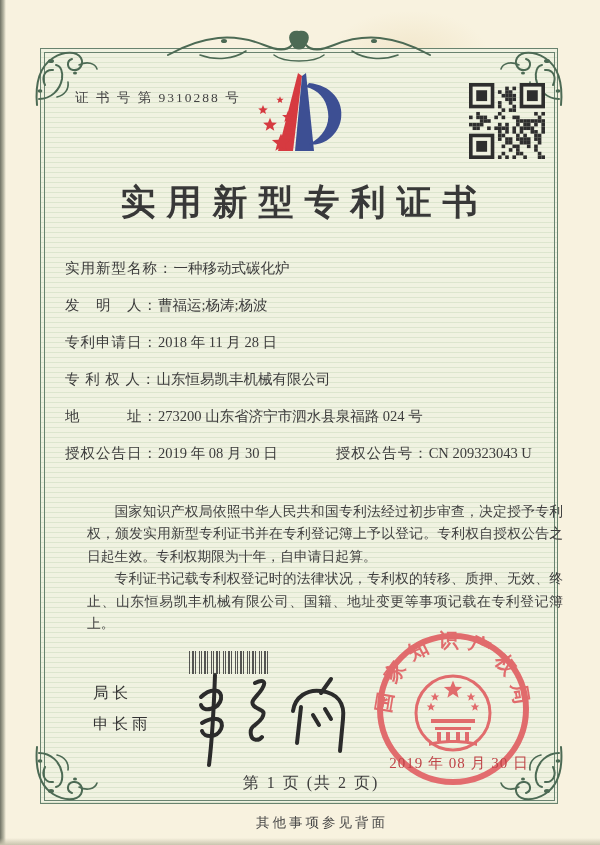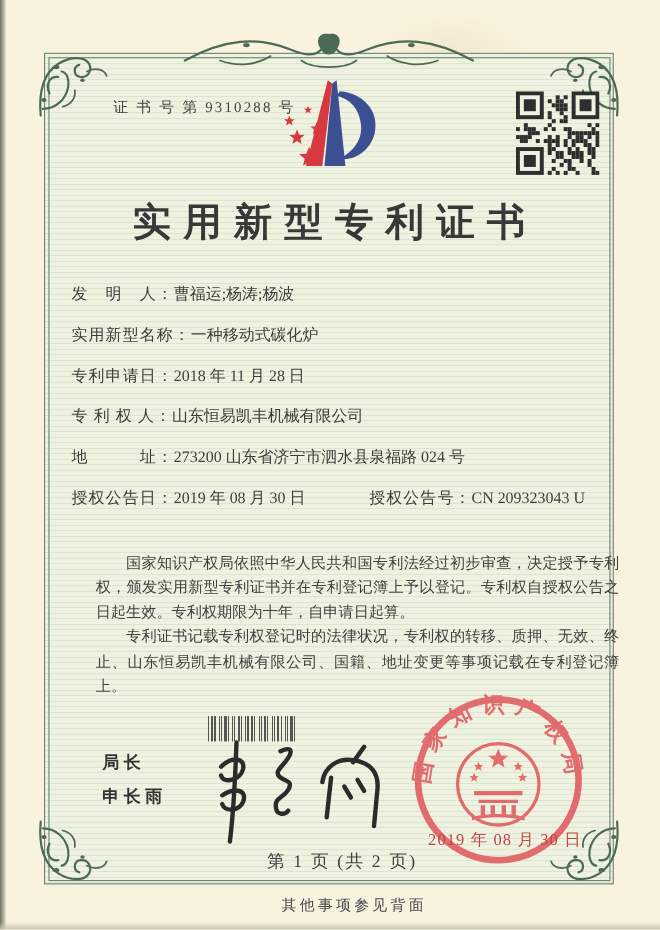--- a/index.html
+++ b/index.html
@@ -32,21 +32,21 @@
   .flourish { position:absolute; width:72px; height:72px; color:#4c6a54; }
   .flourish.tl { left:-10px; top:-10px; }
   .flourish.tr { right:-10px; top:-10px; transform:scaleX(-1); }
   .flourish.bl { left:-10px; bottom:-10px; transform:scaleY(-1); }
   .flourish.br { right:-10px; bottom:-10px; transform:scale(-1,-1); }
   .ornament-top { position:absolute; left:50%; top:-24px; transform:translateX(-50%);
     width:270px; height:48px; color:#4c6a54; }
 
   
   .cert-no { position:absolute; left:34px; top:40px; font-size:13.5px;
-    letter-spacing:2px; color:#434343;margin-left:28px; }
+    letter-spacing:2px; color:#434343; }
   .logo { position:absolute; left:210px; top:18px; width:100px; height:104px; }
   .qr { position:absolute; left:428px; top:34px; width:76px; height:76px; }
   .title { position:absolute; left:0; top:130px; width:100%; text-align:center;
     font-size:35px; font-weight:700; letter-spacing:11px; color:#383838;
     text-indent:11px; }
 
   
   .fields { position:absolute; left:24px; top:201px; right:20px; }
   .field-row { height:37px; line-height:37px; font-size:14.5px; color:#3c3c3c;
     white-space:nowrap; }
@@ -54,21 +54,21 @@
   .grant-no { margin-left:58px; }
 
   
   .body-text { position:absolute; left:22px; top:452px; width:476px;
     font-size:13.8px; line-height:1.63; text-align:justify; color:#3f3f3f;margin-left:24px; }
   .body-text p { text-indent:2em; }
 
   
   .official { position:absolute; left:52px; top:634px;
     font-family:"Liberation Sans","DejaVu Sans",sans-serif;
-    font-weight:700; font-size:15.5px; letter-spacing:4px; color:#333; }
+    font-weight:400; font-size:15.5px; letter-spacing:4px; color:#333; }
   .official div { margin-bottom:10px; }
   .barcode { position:absolute; left:148px; top:602px; width:80px; height:23px;
     background:repeating-linear-gradient(90deg,
       #3a3a3a 0 1px, transparent 1px 3px,
       #3a3a3a 3px 5px, transparent 5px 6px,
       #3a3a3a 6px 7px, transparent 7px 10px,
       #3a3a3a 10px 11px, transparent 11px 12px); opacity:.85; }
   .signature { position:absolute; left:148px; top:614px; width:172px; height:110px; }
   .seal { position:absolute; left:330px; top:578px; width:164px; height:164px; }
   .seal-date { position:absolute; left:334px; top:705px; width:168px; text-align:center;
@@ -272,24 +272,24 @@
         <rect x="0" y="47.6" width="23.8" height="23.8"></rect>
         <rect x="3.4" y="51" width="17" height="17" fill="#f0f2e1"></rect>
         <rect x="6.8" y="54.4" width="10.2" height="10.2"></rect>
       </svg>
   </div>
 
   <div class="title">实用新型专利证书</div>
 
   <div class="fields">
     <div class="field-row">
+      <span class="lbl">实用新型名称：</span><span>一种移动式碳化炉</span>
+    </div>
+    <div class="field-row">
       <span class="lbl">发　明　人：</span><span>曹福运;杨涛;杨波</span>
-    </div>
-    <div class="field-row">
-      <span class="lbl">实用新型名称：</span><span>一种移动式碳化炉</span>
     </div>
     <div class="field-row">
       <span class="lbl">专利申请日：</span><span>2018 年 11 月 28 日</span>
     </div>
     <div class="field-row">
       <span class="lbl">专 利 权 人：</span><span>山东恒易凯丰机械有限公司</span>
     </div>
     <div class="field-row">
       <span class="lbl">地　　　址：</span><span>273200 山东省济宁市泗水县泉福路 024 号</span>
     </div>

